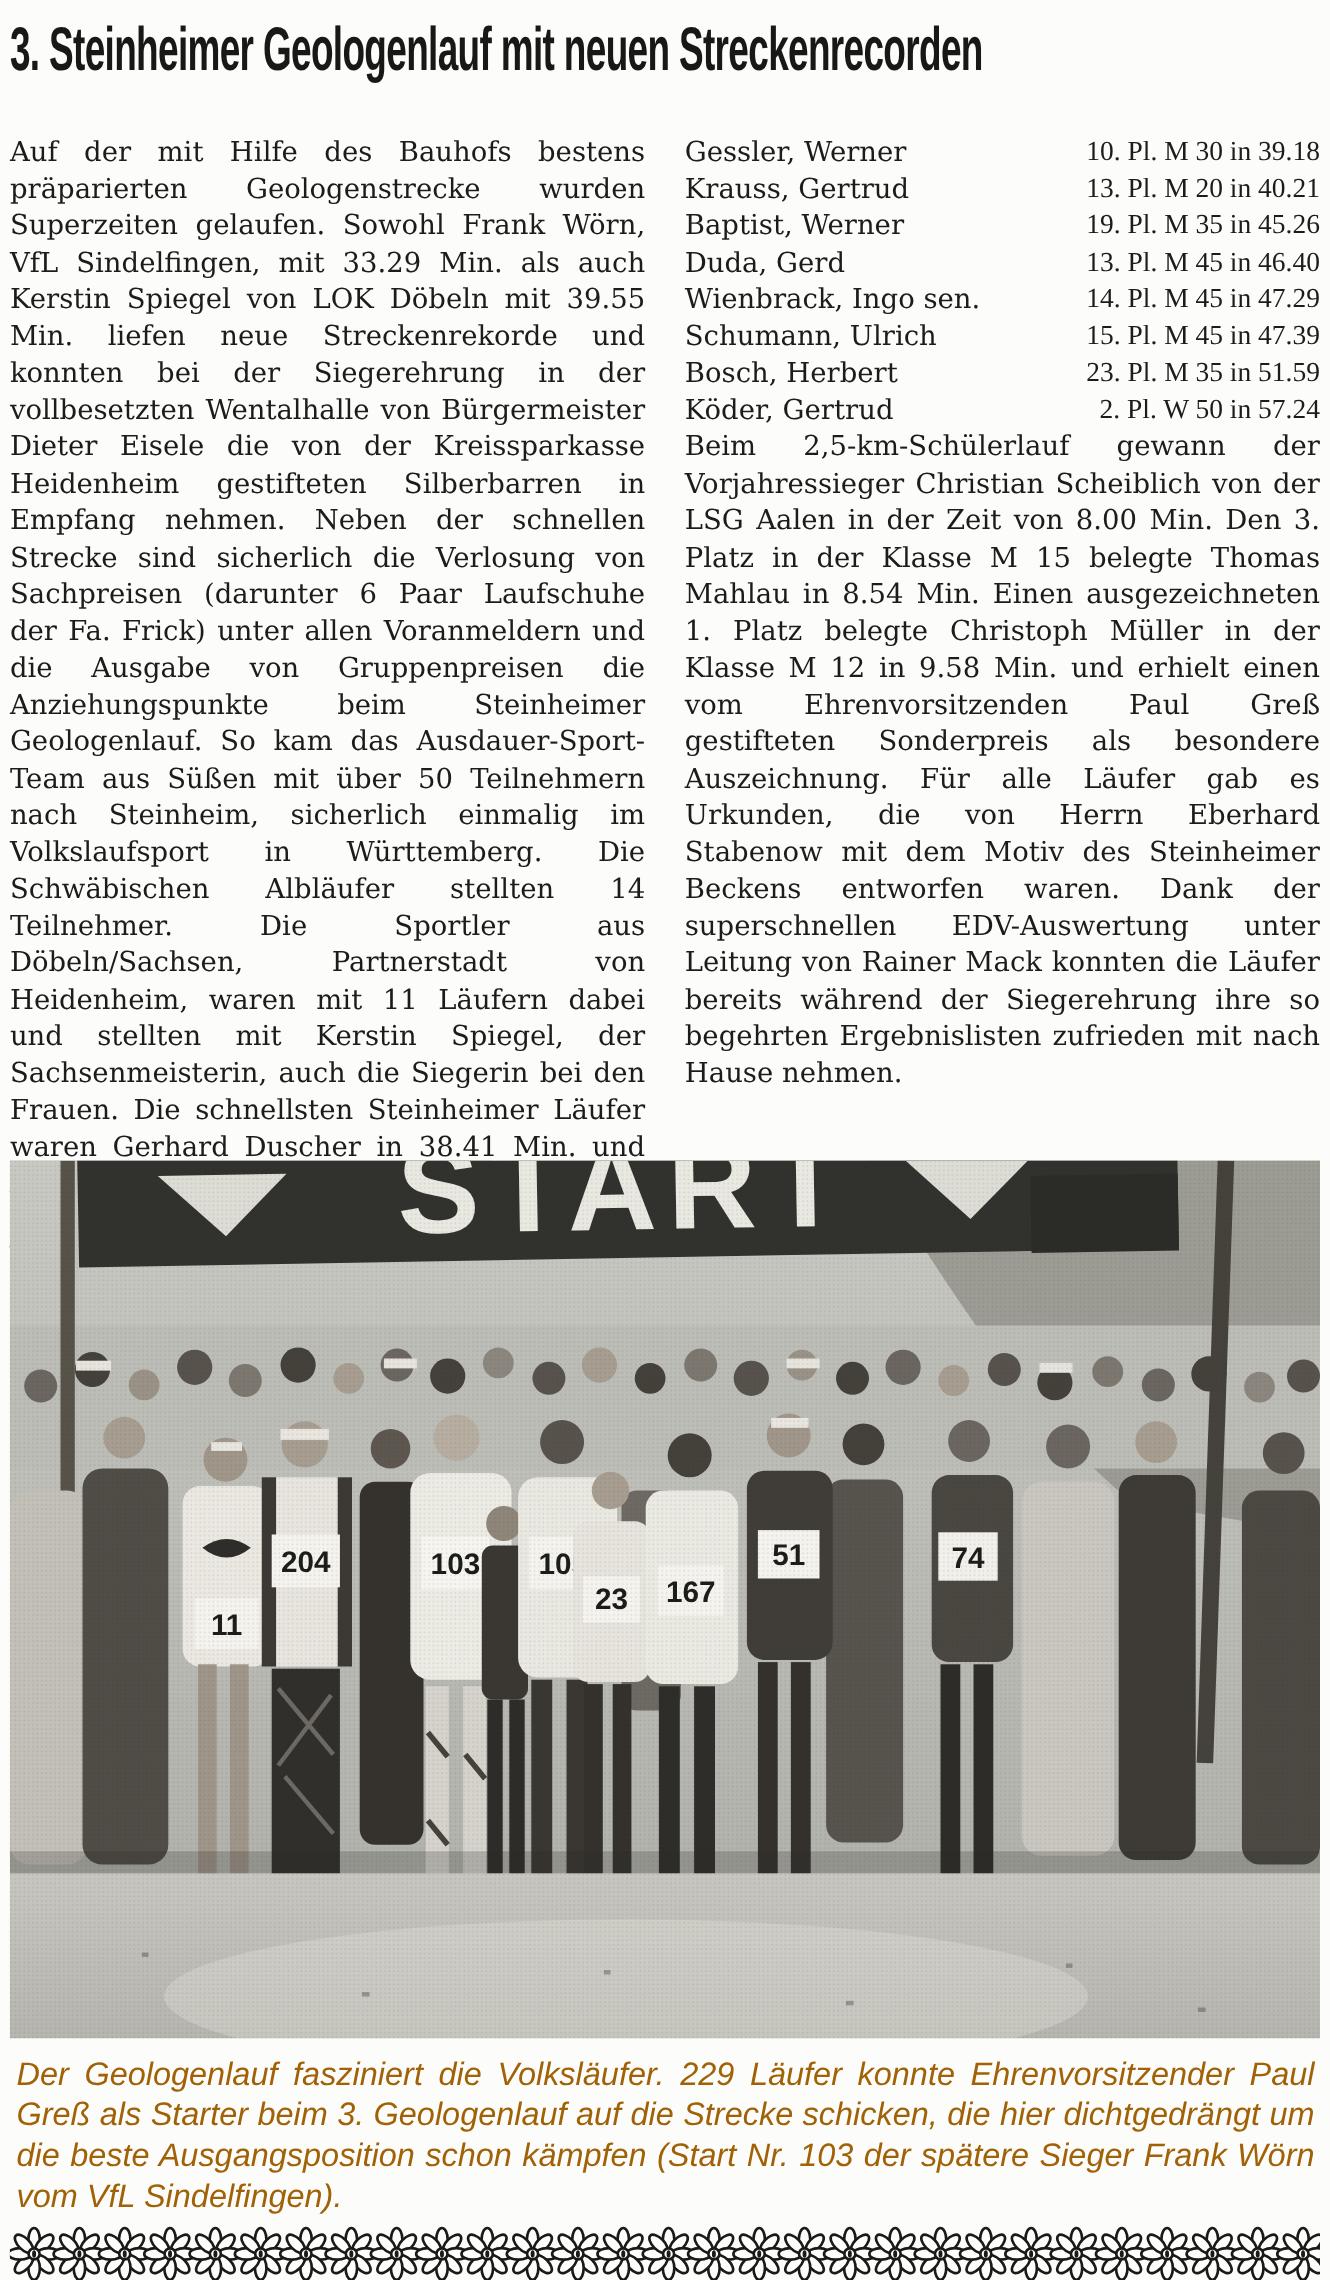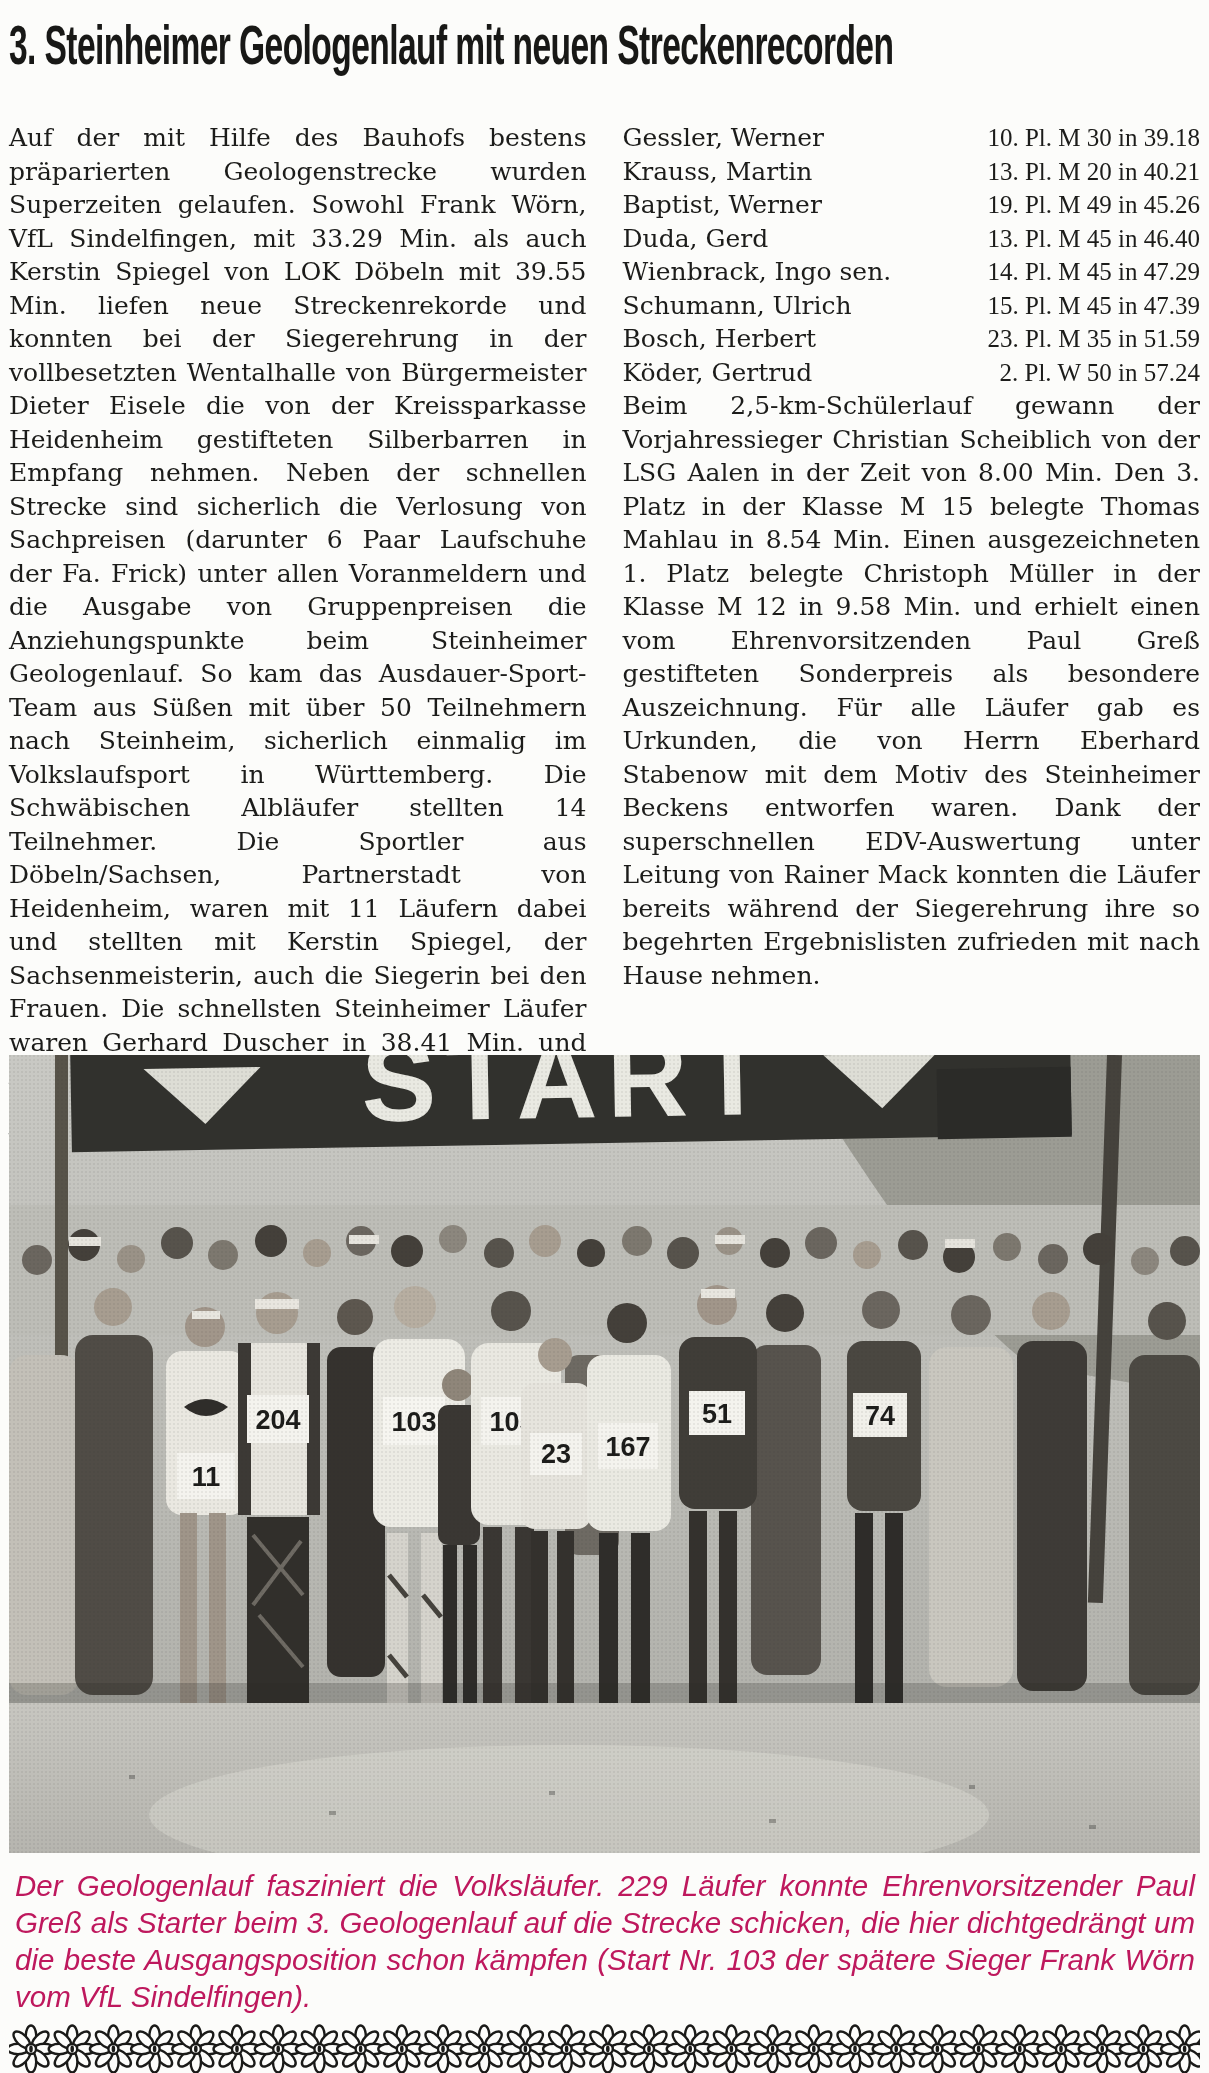--- a/index.html
+++ b/index.html
@@ -68,21 +68,21 @@
   .photo svg{display:block;}
   
   .caption{
     margin:14px 0 0 6px;
     width:1180px;
     font-family:"Liberation Sans", sans-serif;
     font-style:italic;
     font-size:29.5px;
     line-height:37px;
     text-align:justify;
-    color:#be185d;
+    color:#a16207;
   }
   
   .ornament{
     margin-top:6px;
     height:56px;
   }
 </style>
 </head>
 <body>
 
@@ -96,28 +96,28 @@
     </div>
     <div class="col">
       <div class="results">
 
           <div class="result-row">
             <span class="result-name">Gessler, Werner</span>
             <span class="result-place">10. Pl. M 30 in 39.18</span>
           </div>
 
           <div class="result-row">
-            <span class="result-name">Krauss, Martin</span>
+            <span class="result-name">Krauss, Gertrud</span>
             <span class="result-place">13. Pl. M 20 in 40.21</span>
           </div>
 
 
           <div class="result-row">
             <span class="result-name">Baptist, Werner</span>
-            <span class="result-place">19. Pl. M 49 in 45.26</span>
+            <span class="result-place">19. Pl. M 35 in 45.26</span>
           </div>
 
 
           <div class="result-row">
             <span class="result-name">Duda, Gerd</span>
             <span class="result-place">13. Pl. M 45 in 46.40</span>
           </div>
 
           <div class="result-row">
             <span class="result-name">Wienbrack, Ingo sen.</span>

